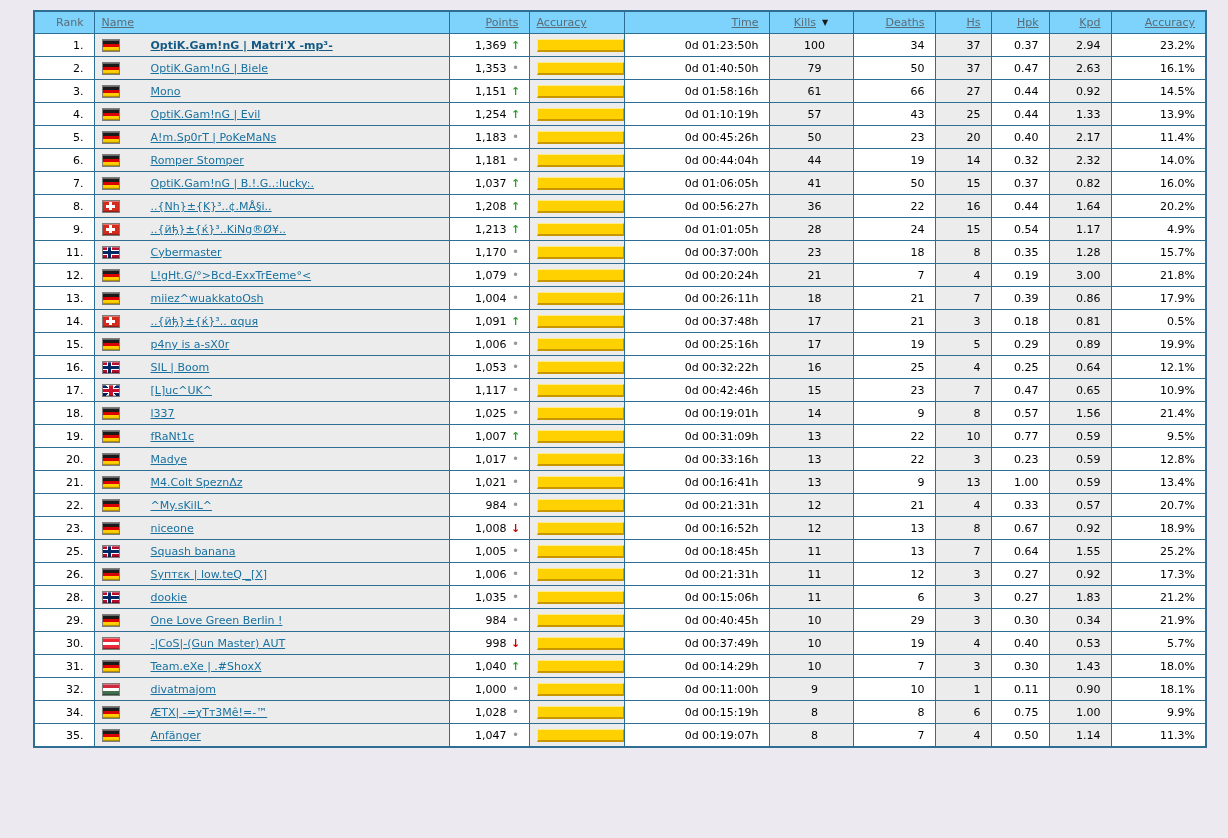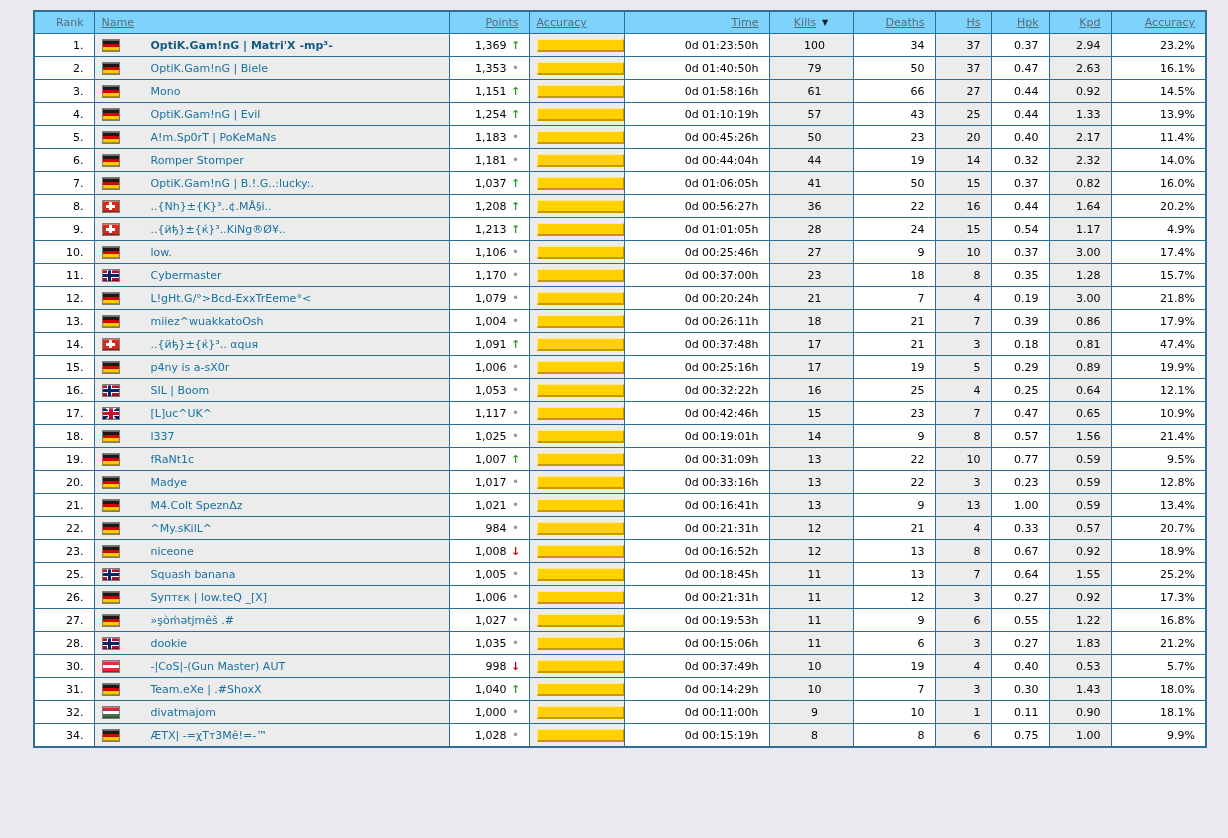--- a/index.html
+++ b/index.html
@@ -37,21 +37,21 @@
   .pl{padding-left:7px;}
   
   .w-rank{width:60px}.w-name{width:355px}.w-points{width:80px}.w-activity{width:95px}
   .w-time{width:145px}.w-kills{width:84px}.w-deaths{width:82px}.w-hs{width:56px}
   .w-hpk{width:58px}.w-kpd{width:62px}.w-accuracy{width:95px}
   
   .hlink{color:#5a6b75;text-decoration:underline;cursor:pointer;}
   .hplain{color:#5a6b75;text-decoration:none;}
   .sort-arrow{font-size:8px;color:#1a1a1a;margin-left:6px;vertical-align:1px;}
   
-  a.pname{color:#19719f;cursor:pointer;vertical-align:middle;padding-left:25px;}
+  a.pname{color:#19719f;text-decoration:underline;cursor:pointer;vertical-align:middle;padding-left:25px;}
   tr.hl a.pname{font-weight:bold;color:#135a85;}
   
   .flag{
     display:inline-block;width:16px;height:11px;margin-right:6px;
     vertical-align:middle;border:1px solid #7d7d7d;box-sizing:content-box;
     box-shadow:inset 0 1px 0 rgba(255,255,255,.35), inset 0 -1px 1px rgba(0,0,0,.35);
   }
   .f-de{background:linear-gradient(to bottom,#1a1a1a 0 34%,#dd0000 34% 67%,#ffce00 67% 100%);}
   .f-at{background:linear-gradient(to bottom,#ed2939 0 33%,#ffffff 33% 67%,#ed2939 67% 100%);}
   .f-hu{background:linear-gradient(to bottom,#cd2a3e 0 33%,#ffffff 33% 67%,#436f4d 67% 100%);}
@@ -311,40 +311,20 @@
           </td>
           <td class="a-right pr">0d 01:01:05h</td>
           <td class="a-center shaded pl">28</td>
           <td class="a-right pr">24</td>
           <td class="a-right shaded pr">15</td>
           <td class="a-right pr">0.54</td>
           <td class="a-right shaded pr">1.17</td>
           <td class="a-right pr">4.9%</td>
         </tr>
         <tr>
-          <td class="a-right pr">10.</td>
-          <td class="a-left shaded pl"><span class="flag f-de"></span><a class="pname">low.</a></td>
-          <td class="a-right">
-            <div class="pcell">
-              <span>1,106</span>
-              <span class="trend t-same">•</span>
-            </div>
-          </td>
-          <td class="a-left shaded">
-            <div class="bar" style="width: 85px;"></div>
-          </td>
-          <td class="a-right pr">0d 00:25:46h</td>
-          <td class="a-center shaded pl">27</td>
-          <td class="a-right pr">9</td>
-          <td class="a-right shaded pr">10</td>
-          <td class="a-right pr">0.37</td>
-          <td class="a-right shaded pr">3.00</td>
-          <td class="a-right pr">17.4%</td>
-        </tr>
-        <tr>
           <td class="a-right pr">11.</td>
           <td class="a-left shaded pl"><span class="flag f-no"></span><a class="pname">Cybermaster</a></td>
           <td class="a-right">
             <div class="pcell">
               <span>1,170</span>
               <span class="trend t-same">•</span>
             </div>
           </td>
           <td class="a-left shaded">
             <div class="bar" style="width: 85px;"></div>
@@ -408,21 +388,21 @@
           </td>
           <td class="a-left shaded">
             <div class="bar" style="width: 85px;"></div>
           </td>
           <td class="a-right pr">0d 00:37:48h</td>
           <td class="a-center shaded pl">17</td>
           <td class="a-right pr">21</td>
           <td class="a-right shaded pr">3</td>
           <td class="a-right pr">0.18</td>
           <td class="a-right shaded pr">0.81</td>
-          <td class="a-right pr">47.4%</td>
+          <td class="a-right pr">0.5%</td>
         </tr>
         <tr>
           <td class="a-right pr">15.</td>
           <td class="a-left shaded pl"><span class="flag f-de"></span><a class="pname">p4ny is a-sX0r</a></td>
           <td class="a-right">
             <div class="pcell">
               <span>1,006</span>
               <span class="trend t-same">•</span>
             </div>
           </td>
@@ -631,60 +611,60 @@
           </td>
           <td class="a-right pr">0d 00:21:31h</td>
           <td class="a-center shaded pl">11</td>
           <td class="a-right pr">12</td>
           <td class="a-right shaded pr">3</td>
           <td class="a-right pr">0.27</td>
           <td class="a-right shaded pr">0.92</td>
           <td class="a-right pr">17.3%</td>
         </tr>
         <tr>
-          <td class="a-right pr">27.</td>
-          <td class="a-left shaded pl"><span class="flag f-de"></span><a class="pname">»şòḿәtjmêš .#</a></td>
-          <td class="a-right">
-            <div class="pcell">
-              <span>1,027</span>
-              <span class="trend t-same">•</span>
-            </div>
-          </td>
-          <td class="a-left shaded">
-            <div class="bar" style="width: 85px;"></div>
-          </td>
-          <td class="a-right pr">0d 00:19:53h</td>
-          <td class="a-center shaded pl">11</td>
-          <td class="a-right pr">9</td>
-          <td class="a-right shaded pr">6</td>
-          <td class="a-right pr">0.55</td>
-          <td class="a-right shaded pr">1.22</td>
-          <td class="a-right pr">16.8%</td>
-        </tr>
-        <tr>
           <td class="a-right pr">28.</td>
           <td class="a-left shaded pl"><span class="flag f-no"></span><a class="pname">dookie</a></td>
           <td class="a-right">
             <div class="pcell">
               <span>1,035</span>
               <span class="trend t-same">•</span>
             </div>
           </td>
           <td class="a-left shaded">
             <div class="bar" style="width: 85px;"></div>
           </td>
           <td class="a-right pr">0d 00:15:06h</td>
           <td class="a-center shaded pl">11</td>
           <td class="a-right pr">6</td>
           <td class="a-right shaded pr">3</td>
           <td class="a-right pr">0.27</td>
           <td class="a-right shaded pr">1.83</td>
           <td class="a-right pr">21.2%</td>
         </tr>
         <tr>
+          <td class="a-right pr">29.</td>
+          <td class="a-left shaded pl"><span class="flag f-de"></span><a class="pname">One Love Green Berlin !</a></td>
+          <td class="a-right">
+            <div class="pcell">
+              <span>984</span>
+              <span class="trend t-same">•</span>
+            </div>
+          </td>
+          <td class="a-left shaded">
+            <div class="bar" style="width: 85px;"></div>
+          </td>
+          <td class="a-right pr">0d 00:40:45h</td>
+          <td class="a-center shaded pl">10</td>
+          <td class="a-right pr">29</td>
+          <td class="a-right shaded pr">3</td>
+          <td class="a-right pr">0.30</td>
+          <td class="a-right shaded pr">0.34</td>
+          <td class="a-right pr">21.9%</td>
+        </tr>
+        <tr>
           <td class="a-right pr">30.</td>
           <td class="a-left shaded pl"><span class="flag f-at"></span><a class="pname">-|CoS|-(Gun Master) AUT</a></td>
           <td class="a-right">
             <div class="pcell">
               <span>998</span>
               <span class="trend t-down">↓</span>
             </div>
           </td>
           <td class="a-left shaded">
             <div class="bar" style="width: 85px;"></div>
@@ -750,15 +730,35 @@
             <div class="bar" style="width: 85px;"></div>
           </td>
           <td class="a-right pr">0d 00:15:19h</td>
           <td class="a-center shaded pl">8</td>
           <td class="a-right pr">8</td>
           <td class="a-right shaded pr">6</td>
           <td class="a-right pr">0.75</td>
           <td class="a-right shaded pr">1.00</td>
           <td class="a-right pr">9.9%</td>
         </tr>
+        <tr>
+          <td class="a-right pr">35.</td>
+          <td class="a-left shaded pl"><span class="flag f-de"></span><a class="pname">Anfänger</a></td>
+          <td class="a-right">
+            <div class="pcell">
+              <span>1,047</span>
+              <span class="trend t-same">•</span>
+            </div>
+          </td>
+          <td class="a-left shaded">
+            <div class="bar" style="width: 85px;"></div>
+          </td>
+          <td class="a-right pr">0d 00:19:07h</td>
+          <td class="a-center shaded pl">8</td>
+          <td class="a-right pr">7</td>
+          <td class="a-right shaded pr">4</td>
+          <td class="a-right pr">0.50</td>
+          <td class="a-right shaded pr">1.14</td>
+          <td class="a-right pr">11.3%</td>
+        </tr>
       </tbody>
   </table>
 </div>
 
 </body></html>

